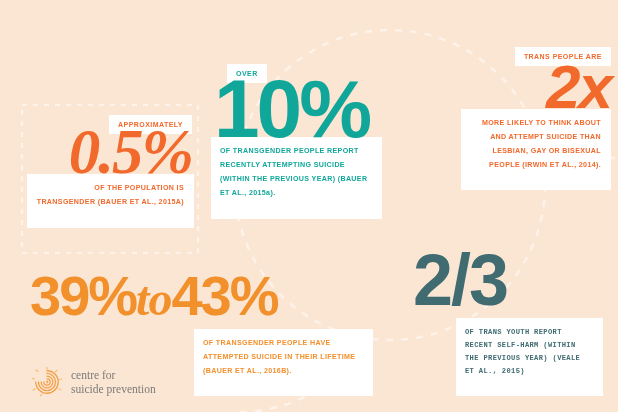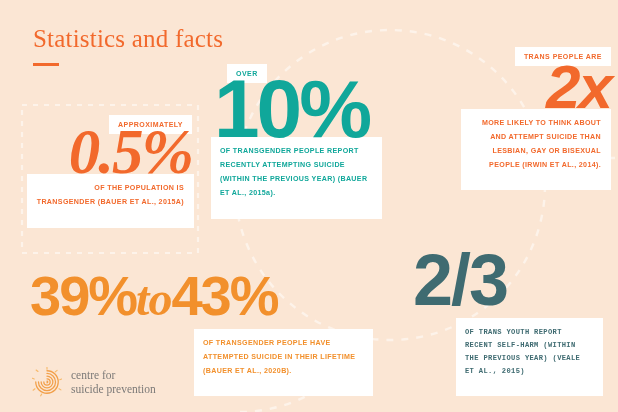--- a/index.html
+++ b/index.html
@@ -186,24 +186,20 @@
 
     <rect x="22" y="105" width="176" height="148" fill="none" stroke="#FDF3EA" stroke-width="2.2" stroke-dasharray="5 6"></rect>
 
     <circle cx="390" cy="185" r="155" fill="none" stroke="#FDF3EA" stroke-width="2.4" stroke-dasharray="7 8"></circle>
 
     <path d="M 240 412 C 290 412 345 385 372 330" fill="none" stroke="#FDF3EA" stroke-width="2.4" stroke-dasharray="7 8"></path>
 
     <line x1="578" y1="158" x2="618" y2="158" stroke="#FDF3EA" stroke-width="2.4" stroke-dasharray="7 8"></line>
   </svg>
 
-  <div id="title-block">
-    <div id="page-title">Statistics and facts</div>
-    <div id="title-rule"></div>
-  </div>
 
   <div id="card-05" class="stat-card">
     <div class="eyebrow" style="color:#F2692C">APPROXIMATELY</div>
     <div id="stat-05" class="bigstat">0.5%</div>
     <div class="caption">OF THE POPULATION IS TRANSGENDER (BAUER ET AL., 2015A)</div>
   </div>
 
   <div id="card-10" class="stat-card">
     <div class="eyebrow">OVER</div>
     <div id="stat-10" class="bigstat">10%</div>
@@ -212,21 +208,21 @@
 
   <div id="card-2x" class="stat-card">
     <div class="eyebrow">TRANS PEOPLE ARE</div>
     <div id="stat-2x" class="bigstat">2x</div>
     <div class="caption">MORE LIKELY TO THINK ABOUT AND ATTEMPT SUICIDE THAN LESBIAN, GAY OR BISEXUAL PEOPLE (IRWIN ET AL., 2014).</div>
   </div>
 
   <div id="card-2243" class="stat-card">
     <div id="stat-2243" class="bigstat"><span>39%</span><span class="to">to</span><span>43%</span></div>
   </div>
-  <div id="cap-2243" class="caption">OF TRANSGENDER PEOPLE HAVE ATTEMPTED SUICIDE IN THEIR LIFETIME (BAUER ET AL., 2020B).</div>
+  <div id="cap-2243" class="caption">OF TRANSGENDER PEOPLE HAVE ATTEMPTED SUICIDE IN THEIR LIFETIME (BAUER ET AL., 2016B).</div>
 
   <div id="card-23" class="stat-card">
     <div id="stat-23" class="bigstat">2/3</div>
   </div>
   <div id="cap-23" class="caption">OF TRANS YOUTH REPORT RECENT SELF-HARM (WITHIN THE PREVIOUS YEAR) (VEALE ET AL., 2015)</div>
 
   <div id="logo">
     <svg width="30" height="30" viewBox="0 0 40 40" xmlns="http://www.w3.org/2000/svg">
       <g fill="none" stroke="#F2A04A" stroke-width="1.7" stroke-linecap="round">
         <path d="M20 5 C 28.3 5 35 11.7 35 20 C 35 28.3 28.3 35 20 35 C 11.7 35 5 28.3 5 20"></path>

